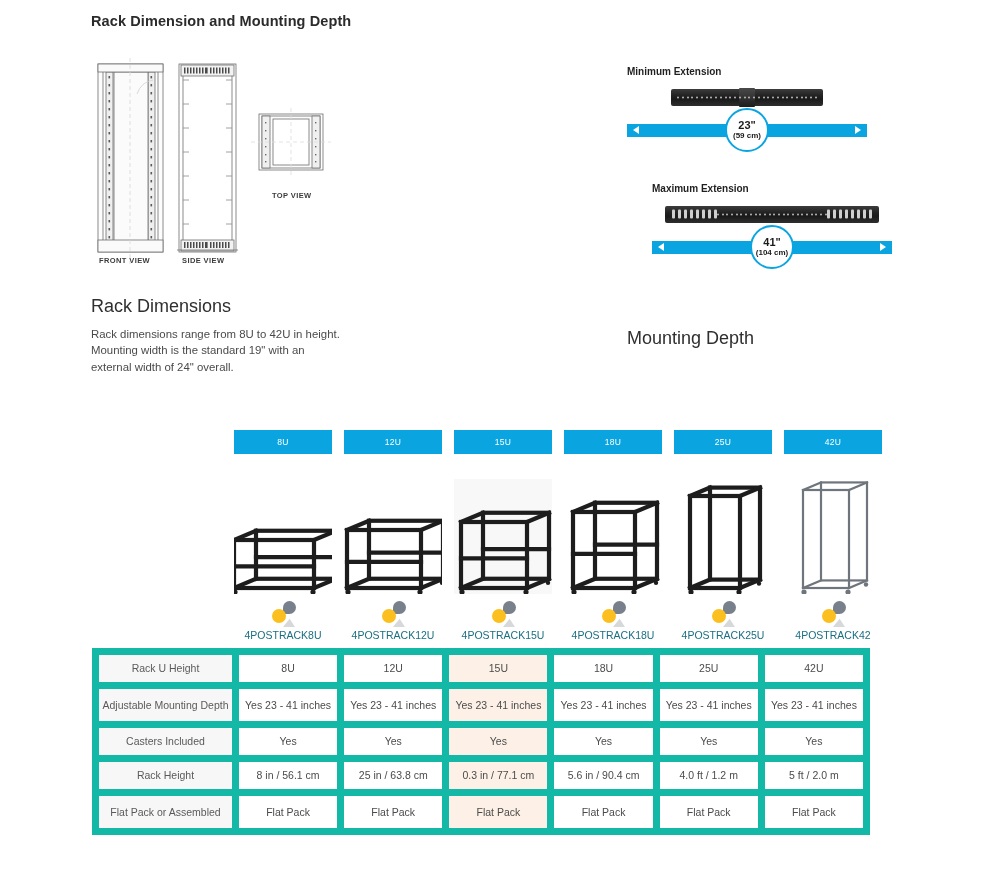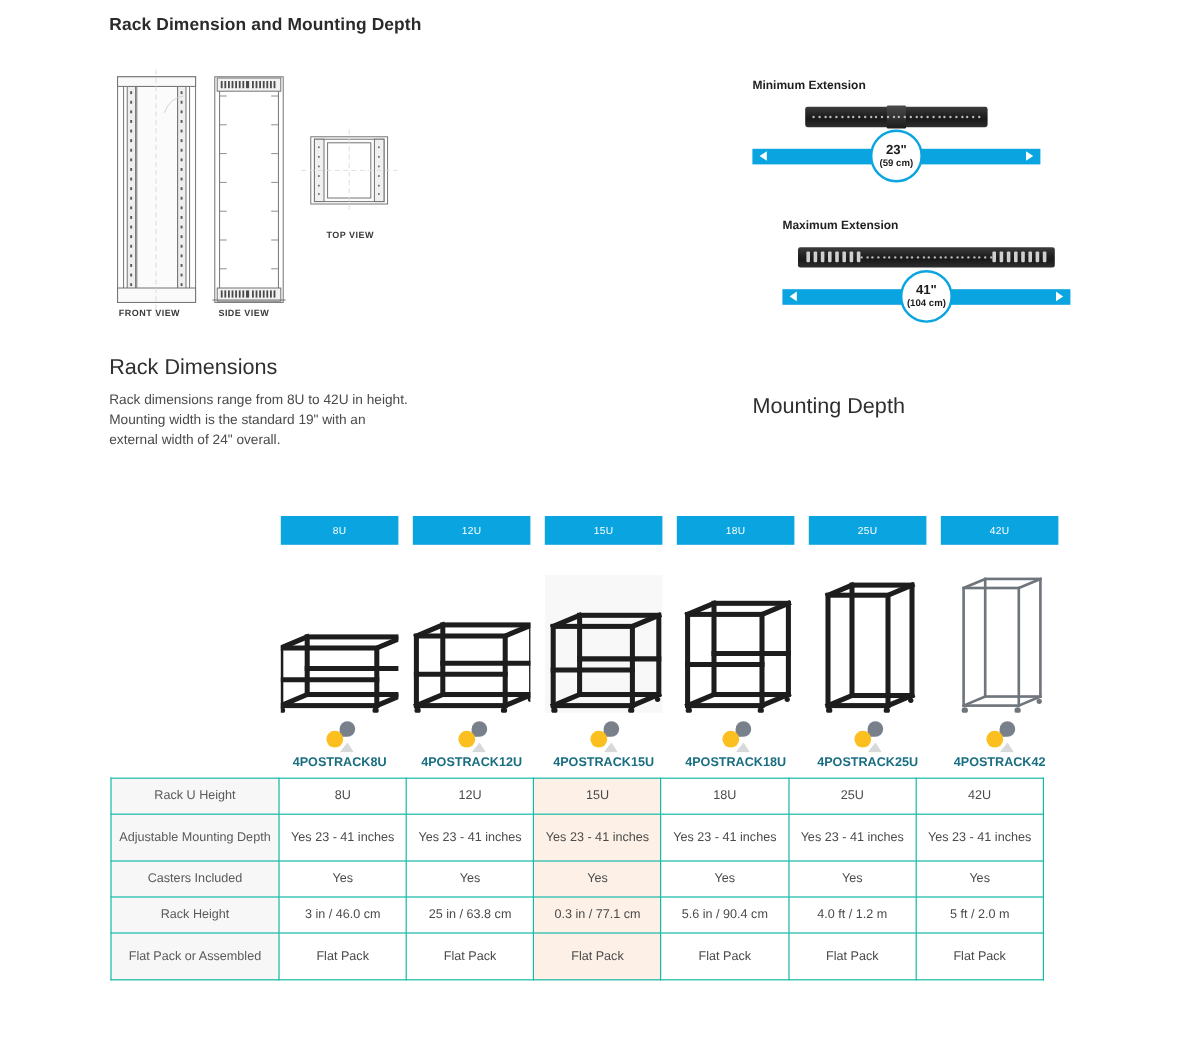--- a/index.html
+++ b/index.html
@@ -145,39 +145,39 @@
     width: 14px; height: 14px; border-radius: 50%; background: #fbc020;
   }
   .logo .tri {
     position: absolute; right: 1px; bottom: 0;
     width: 12px; height: 9px; background: #d6d8da;
     clip-path: polygon(0 100%, 55% 8%, 100% 100%);
   }
   .col-name {
     text-align: center;
     font-size: 10.5px;
-    font-weight: bold;
+    font-weight: normal;
     color: #1a6e81;
     margin-top: 2px;
     white-space: nowrap;
   }
 
   
   .rack-svg { display: block; }
 
   
   table.spec {
     position: absolute;
     left: 92px; top: 648px;
     width: 778px;
     border-collapse: collapse;
     table-layout: fixed;
   }
   table.spec td {
-    border: 1px solid #14b8a6;
+    border: 7px solid #14b8a6;
     font-size: 10.5px;
     color: #4b4b4b;
     text-align: center;
     vertical-align: middle;
     padding: 6px 3px;
     line-height: 15px;
   }
   table.spec td.rowlabel {
     width: 140px;
     background: #f7f7f7;
@@ -667,21 +667,21 @@
           <td class="rowlabel">Casters Included</td>
           <td>Yes</td>
           <td>Yes</td>
           <td class="hl">Yes</td>
           <td>Yes</td>
           <td>Yes</td>
           <td>Yes</td>
         </tr>
         <tr class="short">
           <td class="rowlabel">Rack Height</td>
-          <td>3 in / 46.0 cm</td>
+          <td>8 in / 56.1 cm</td>
           <td>25 in / 63.8 cm</td>
           <td class="hl">0.3 in / 77.1 cm</td>
           <td>5.6 in / 90.4 cm</td>
           <td>4.0 ft / 1.2 m</td>
           <td>5 ft / 2.0 m</td>
         </tr>
         <tr class="tall">
           <td class="rowlabel">Flat Pack or Assembled</td>
           <td>Flat Pack</td>
           <td>Flat Pack</td>

